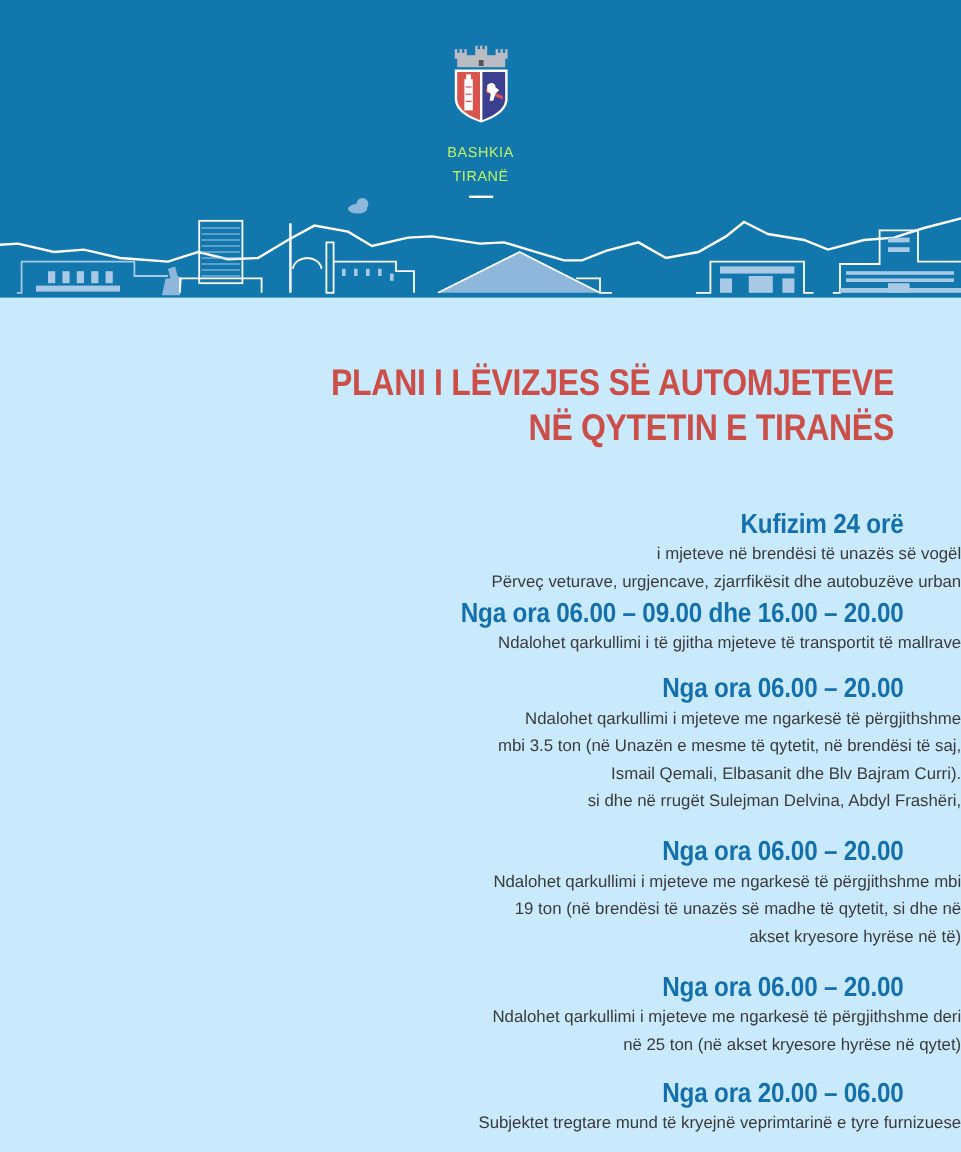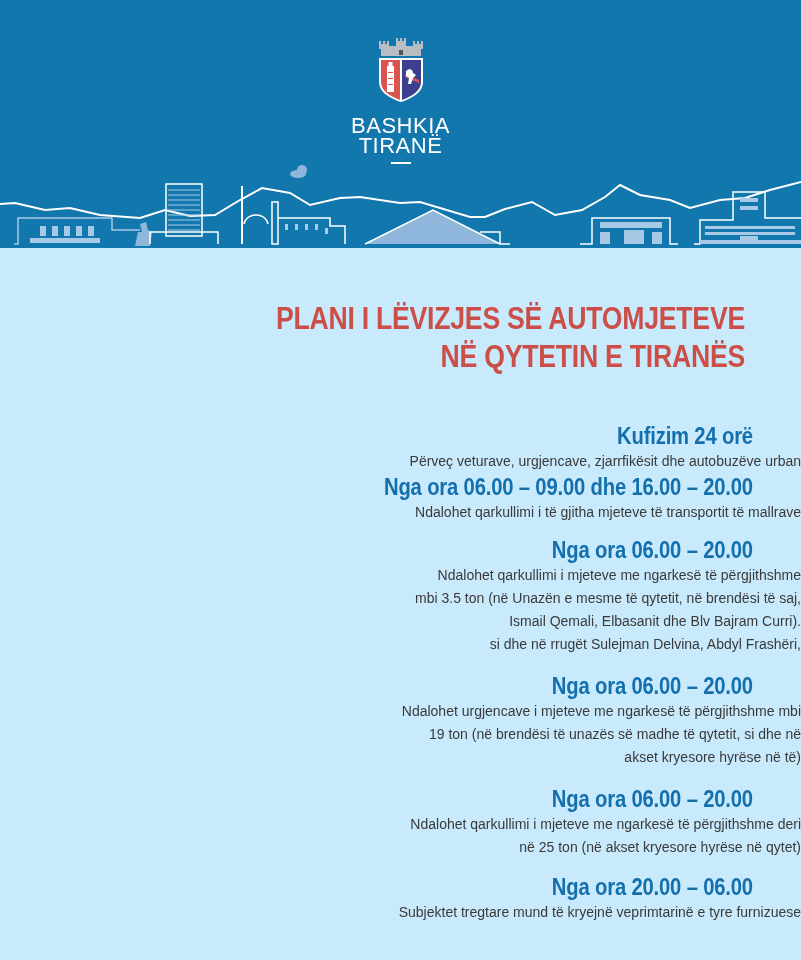--- a/index.html
+++ b/index.html
@@ -1,20 +1,20 @@
 <!DOCTYPE html>
 <html><head>
 <meta charset="utf-8">
 <style>
   html, body { margin: 0; padding: 0; }
   body { width: 801px; height: 960px; background: #c9eafc; overflow: hidden; font-family: "Liberation Sans", sans-serif; }
   .header { position: relative; width: 801px; height: 248px; background: #1277ac; overflow: hidden; }
   .logo { position: absolute; left: 0; top: 38px; width: 801px; text-align: center; }
   .crest { display: inline-block; }
-  .brand { color: #ffffff; font-size: 22px; line-height: 20px; letter-spacing: 0.5px; margin-top: 8px; }
+  .brand { color: #bef264; font-size: 12px; line-height: 20px; letter-spacing: 0.5px; margin-top: 8px; }
   .brand-divider { width: 20px; height: 2px; background: #ffffff; margin: 6px auto 0; }
   .skyline { position: absolute; left: 0; top: 160px; }
   .main { text-align: right; }
   .title { color: #cb4f48; font-weight: bold; font-size: 31px; line-height: 38px; margin-top: 52px; transform: scaleX(0.86); letter-spacing: -0.3px; }
   .section { margin-top: 0; }
   .sec-head { color: #1470ad; font-weight: bold; font-size: 23px; line-height: 28px; transform: scaleX(0.88); letter-spacing: -0.2px; }
   .sec-line { color: #3a3a3a; font-size: 14px; line-height: 23px; }
 </style>
 </head>
 <body>
@@ -121,39 +121,40 @@
 </div>
 
 <div class="main">
   <div class="title">
     <div>PLANI I LËVIZJES SË AUTOMJETEVE</div>
     <div>NË QYTETIN E TIRANËS</div>
   </div>
 
   <div class="section" style="margin-top:46px">
     <div class="sec-head">Kufizim 24 orë</div>
+    <div class="sec-line">i mjeteve në brendësi të unazës së vogël</div>
     <div class="sec-line">Përveç veturave, urgjencave, zjarrfikësit dhe autobuzëve urban</div>
   </div>
 
   <div class="section" style="margin-top:0">
     <div class="sec-head">Nga ora 06.00 – 09.00 dhe 16.00 – 20.00</div>
     <div class="sec-line">Ndalohet qarkullimi i të gjitha mjeteve të transportit të mallrave</div>
   </div>
 
   <div class="section" style="margin-top:12px">
     <div class="sec-head">Nga ora 06.00 – 20.00</div>
     <div class="sec-line">Ndalohet qarkullimi i mjeteve me ngarkesë të përgjithshme</div>
     <div class="sec-line">mbi 3.5 ton (në Unazën e mesme të qytetit, në brendësi të saj,</div>
     <div class="sec-line">Ismail Qemali, Elbasanit dhe Blv Bajram Curri).</div>
     <div class="sec-line">si dhe në rrugët Sulejman Delvina, Abdyl Frashëri,</div>
   </div>
 
   <div class="section" style="margin-top:16px">
     <div class="sec-head">Nga ora 06.00 – 20.00</div>
-    <div class="sec-line">Ndalohet urgjencave i mjeteve me ngarkesë të përgjithshme mbi</div>
+    <div class="sec-line">Ndalohet qarkullimi i mjeteve me ngarkesë të përgjithshme mbi</div>
     <div class="sec-line">19 ton (në brendësi të unazës së madhe të qytetit, si dhe në</div>
     <div class="sec-line">akset kryesore hyrëse në të)</div>
   </div>
 
   <div class="section" style="margin-top:16px">
     <div class="sec-head">Nga ora 06.00 – 20.00</div>
     <div class="sec-line">Ndalohet qarkullimi i mjeteve me ngarkesë të përgjithshme deri</div>
     <div class="sec-line">në 25 ton (në akset kryesore hyrëse në qytet)</div>
   </div>
 

